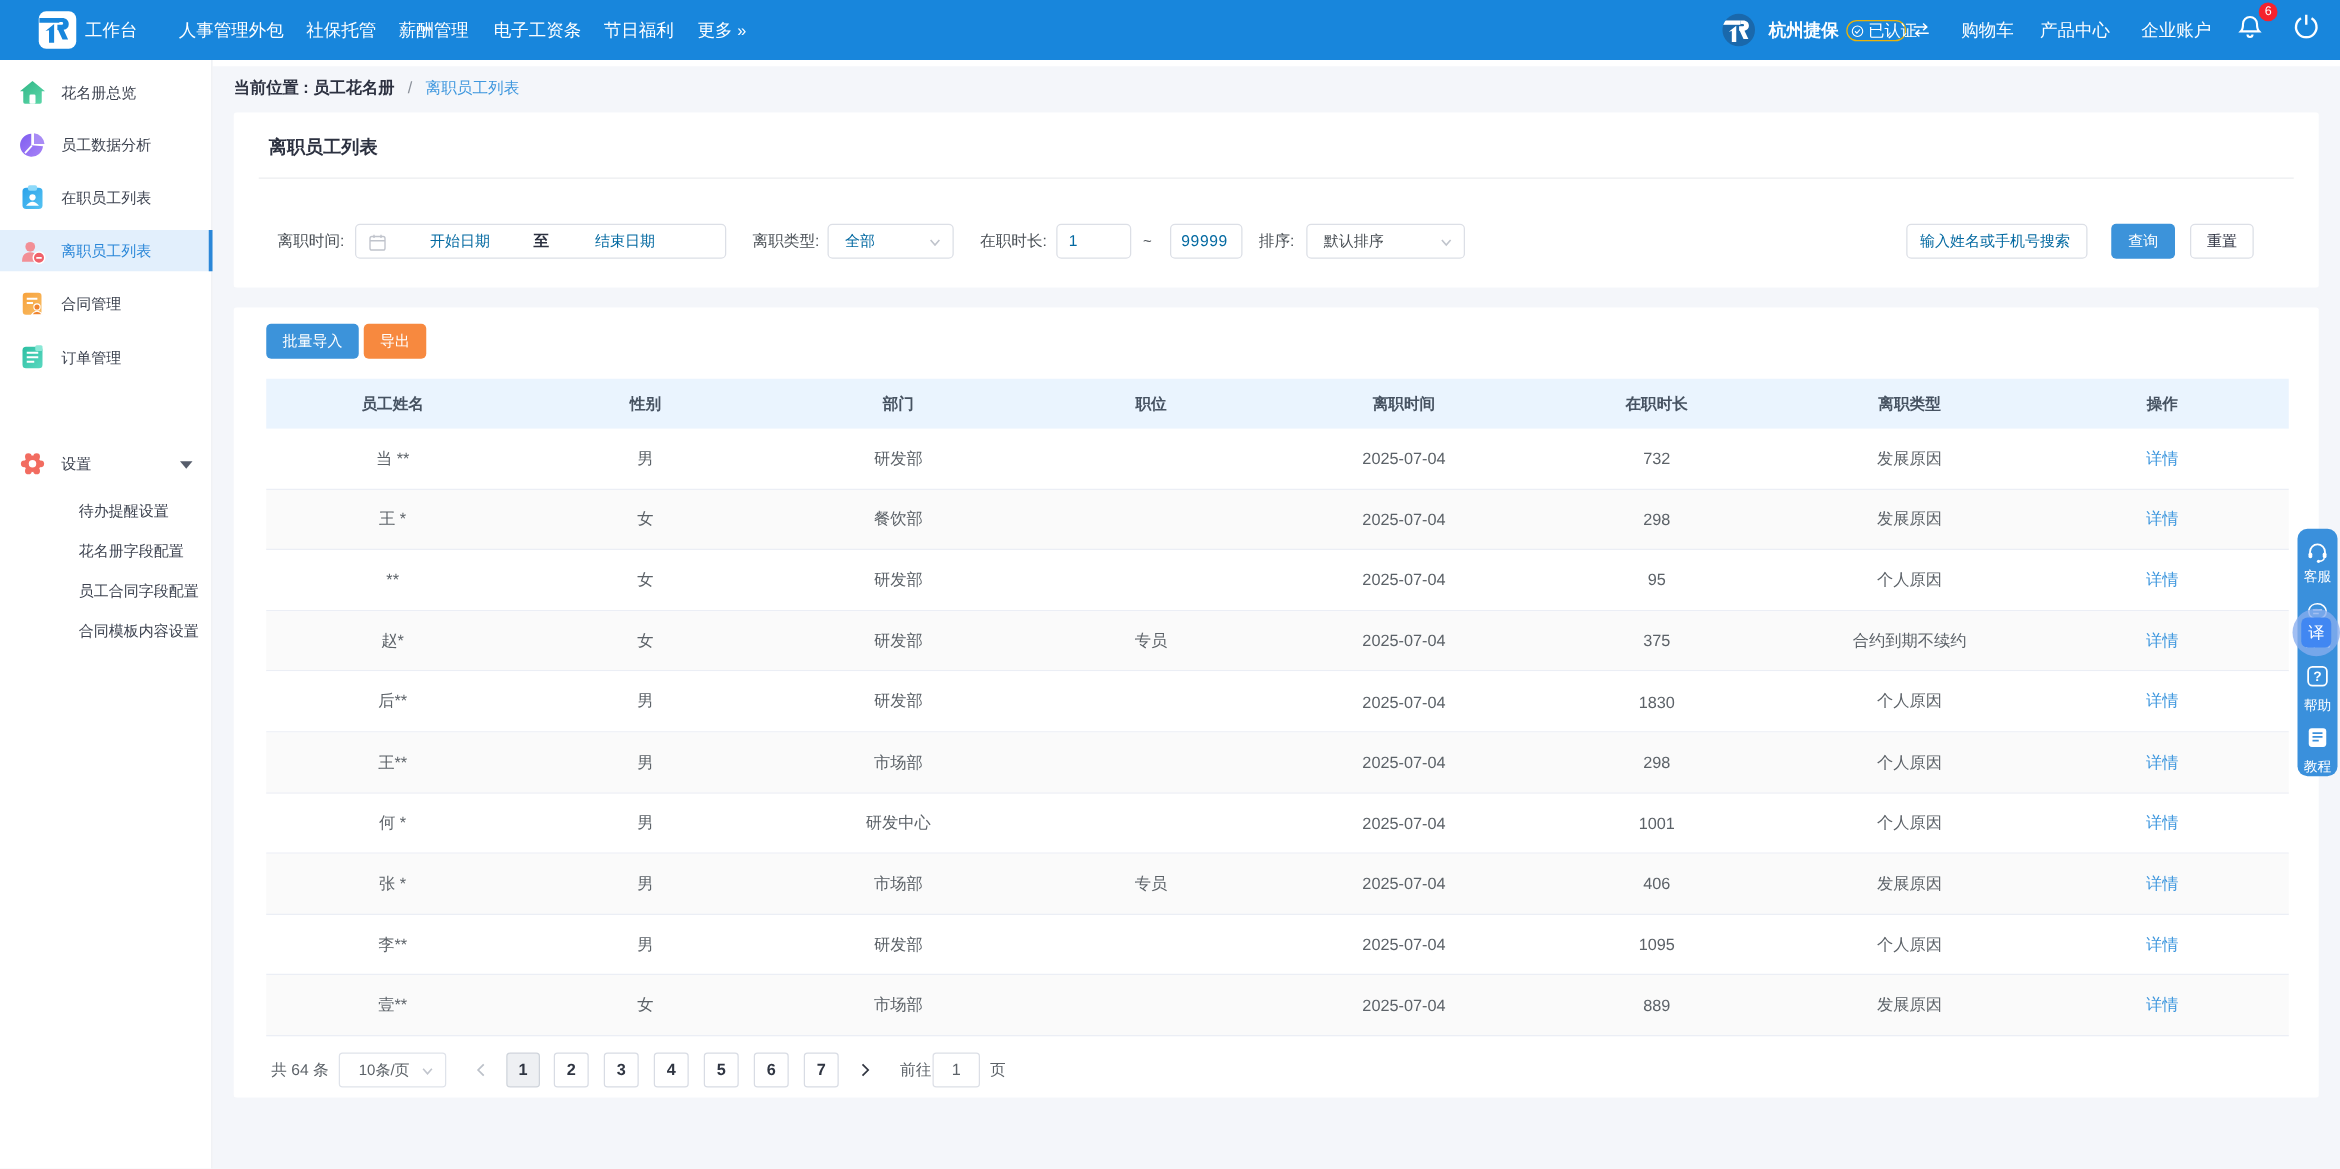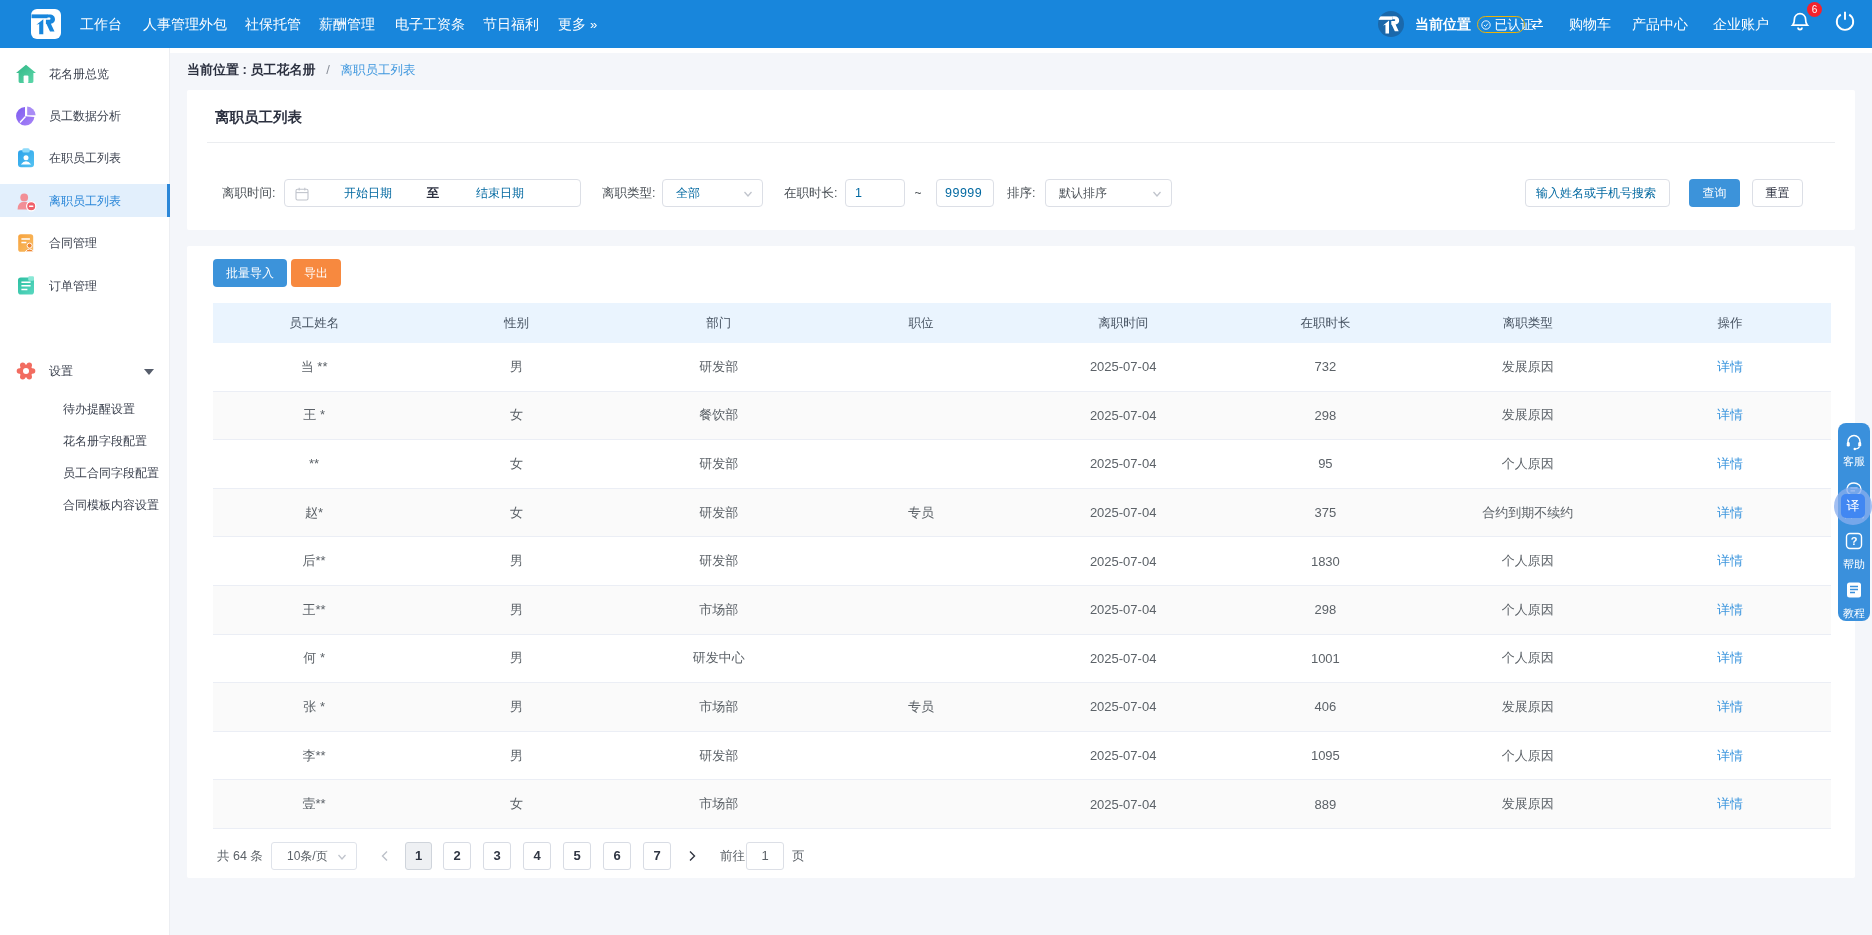--- a/index.html
+++ b/index.html
@@ -30,36 +30,36 @@
 <body>
 
 <div class="nav">
   <div class="abs" style="left:31px;top:9px;width:30px;height:30px;background:#fff;border-radius:6px">
     <svg width="30" height="30" viewBox="0 0 30 30">
       <rect x="0.5" y="5.4" width="16" height="3.8" fill="#1886dc"></rect>
       <path d="M16 5.4 H18.4 C22.2 5.4 24 7.5 24 10.3 C24 12.8 22.4 14.4 19.9 14.8 L23.5 22.5 H19.0 L15.5 15 H14.9 V10.8 H18 C19 10.8 19.5 10.3 19.5 9.7 C19.5 9.0 19 8.6 18 8.6 H16 Z" fill="#1886dc"></path>
       <polygon points="12.3,10.2 12.3,25.2 8.2,25.2 8.2,15.1 5.4,15.8" fill="#1886dc"></polygon>
     </svg>
   </div>
-  <div class="navitem" style="left:80px">工作台</div>
+  <div class="navitem" style="left:68px">工作台</div>
   <div class="navitem" style="left:143px">人事管理外包</div>
   <div class="navitem" style="left:245px">社保托管</div>
   <div class="navitem" style="left:319px">薪酬管理</div>
   <div class="navitem" style="left:395px">电子工资条</div>
   <div class="navitem" style="left:483px">节日福利</div>
   <div class="navitem" style="left:558px">更多 <span style="font-size:13px">»</span></div>
 
   <div class="abs" style="left:1378px;top:11px;width:26px;height:26px;background:#1a68ab;border-radius:50%;overflow:hidden">
     <svg width="26" height="26" viewBox="0 0 30 30" style="position:absolute;left:0;top:0">
       <rect x="0" y="6.2" width="16.5" height="4" fill="#fff"></rect>
       <path d="M16.5 6.2 H18.8 C22.6 6.2 24.4 8.3 24.4 11.1 C24.4 13.6 22.8 15.2 20.3 15.6 L23.9 23.3 H19.4 L15.9 15.8 H15.3 V11.6 H18.4 C19.4 11.6 19.9 11.1 19.9 10.5 C19.9 9.8 19.4 9.4 18.4 9.4 H16.5 Z" fill="#fff"></path>
       <polygon points="12.7,11 12.7,26 8.6,26 8.6,15.9 5.8,16.6" fill="#fff"></polygon>
     </svg>
   </div>
-  <div class="navitem" style="left:1415px;font-weight:600">当前位置</div>
+  <div class="navitem" style="left:1415px;font-weight:600">杭州捷保</div>
   <div class="abs" style="left:1477px;top:16px;width:48px;height:17px;border:1px solid #eab308;border-radius:9px;color:#fff;font-size:13px;line-height:15px;padding:0 0 0 3px;white-space:nowrap">
     <svg width="10" height="10" viewBox="0 0 10 10" style="vertical-align:-1px">
         <circle cx="5" cy="5" r="4.2" fill="none" stroke="#fff" stroke-width="0.9"></circle>
         <polyline points="3,5 4.5,6.5 7,3.6" fill="none" stroke="#fff" stroke-width="0.9"></polyline>
       </svg>
     已认证</div>
   <svg width="14" height="14" viewBox="0 0 14 14" style="position:absolute;left:1530px;top:17px">
     <path d="M1 4.5 h10 M8.5 1.8 L11.4 4.5 L8.5 7.2" fill="none" stroke="#fff" stroke-width="1.2"></path>
     <path d="M13 9.5 h-10 M5.5 6.8 L2.6 9.5 L5.5 12.2" fill="none" stroke="#fff" stroke-width="1.2"></path>
   </svg>
@@ -236,21 +236,21 @@
   </div>
   <div class="btn" style="left:1502px;top:89px;width:51px;background:#3c93da">查询</div>
   <div class="btn" style="left:1565px;top:89px;width:51px;background:#fff;border:1px solid #dcdfe6;color:#2c3140;line-height:26px">重置</div>
 </div>
 
 <div class="card" style="left:187px;top:246px;width:1668px;height:632px"></div>
 <div class="btn" style="left:213px;top:259px;width:74px;background:#3c93da;z-index:5">批量导入</div>
 <div class="btn" style="left:291px;top:259px;width:50px;background:#f7893f;z-index:5">导出</div>
 
 <div class="abs" style="left:213px;top:303px;width:1618px;z-index:5">
-  <div style="display:flex;align-items:center;height:40px;background:#eaf4fe;font-size:12.5px;font-weight:normal;color:#465261">
+  <div style="display:flex;align-items:center;height:40px;background:#eaf4fe;font-size:12.5px;font-weight:bold;color:#465261">
     <div class="cell">员工姓名</div>
       <div class="cell">性别</div>
       <div class="cell">部门</div>
       <div class="cell">职位</div>
       <div class="cell">离职时间</div>
       <div class="cell">在职时长</div>
       <div class="cell">离职类型</div>
       <div class="cell">操作</div>
   </div>
 <div class="trow">

